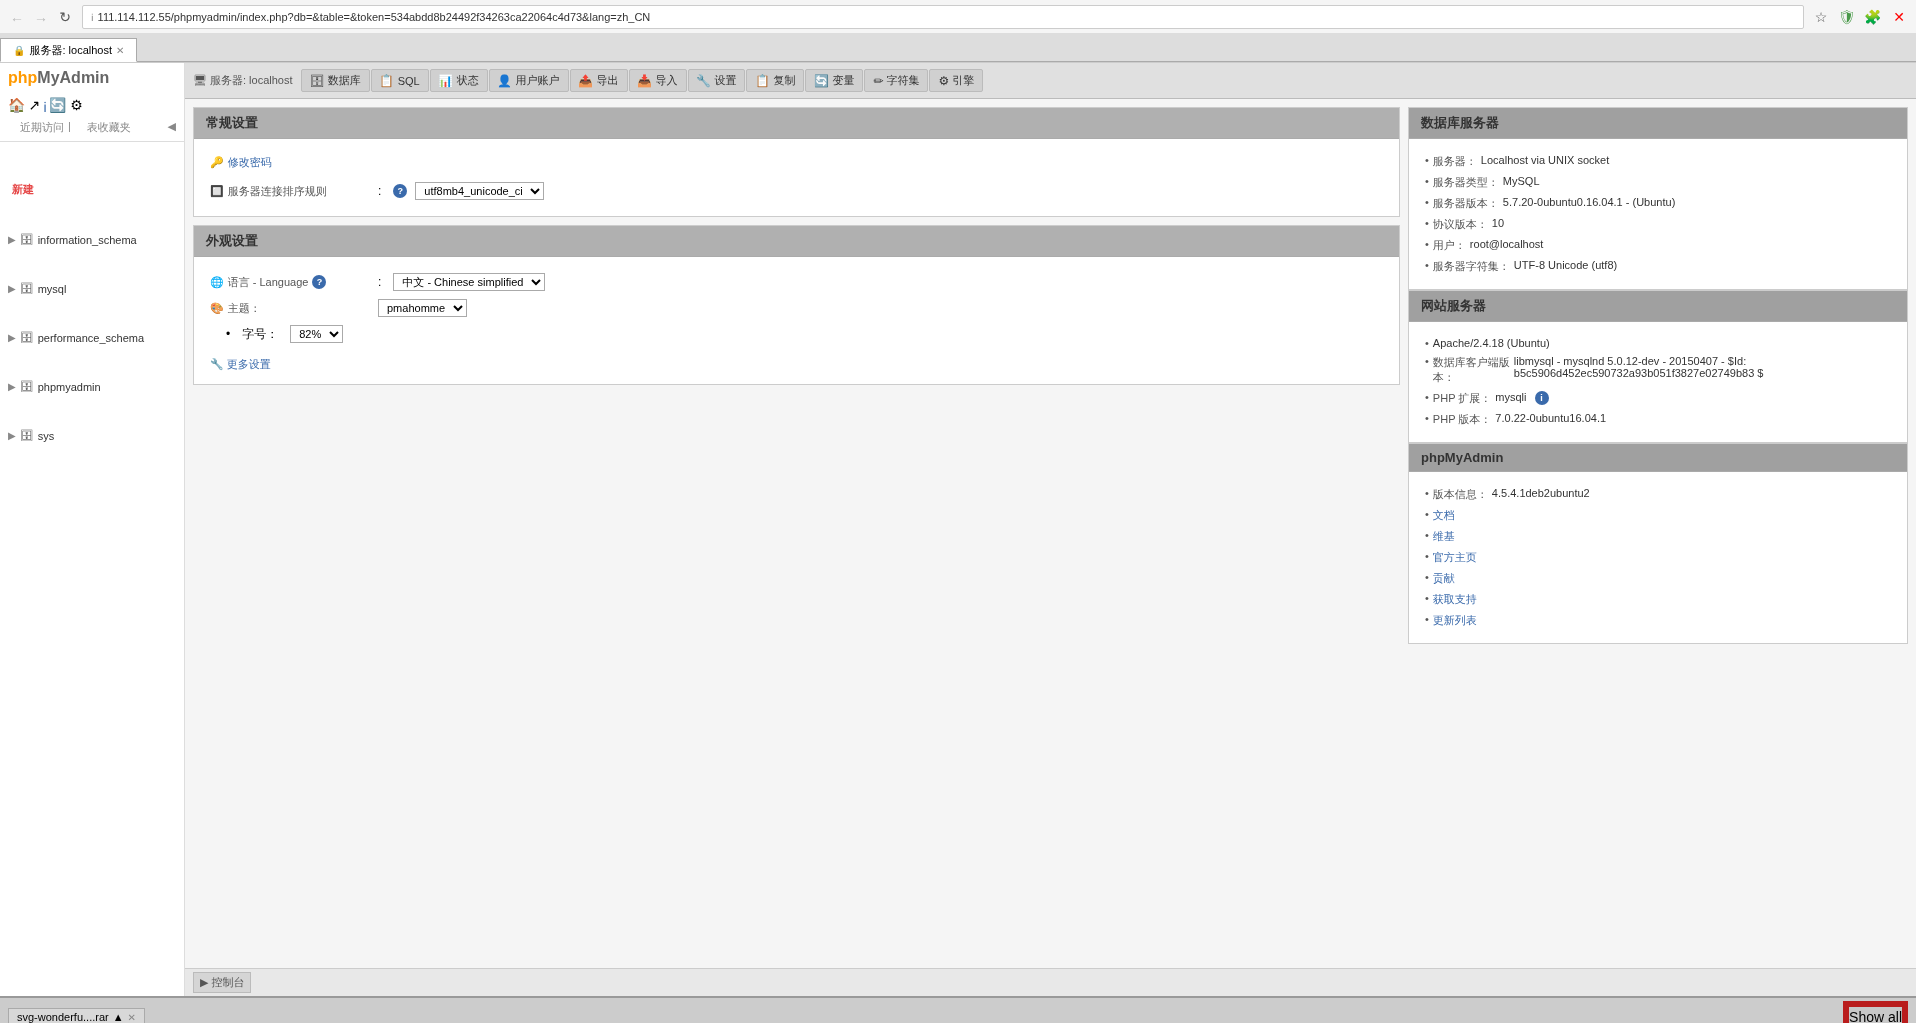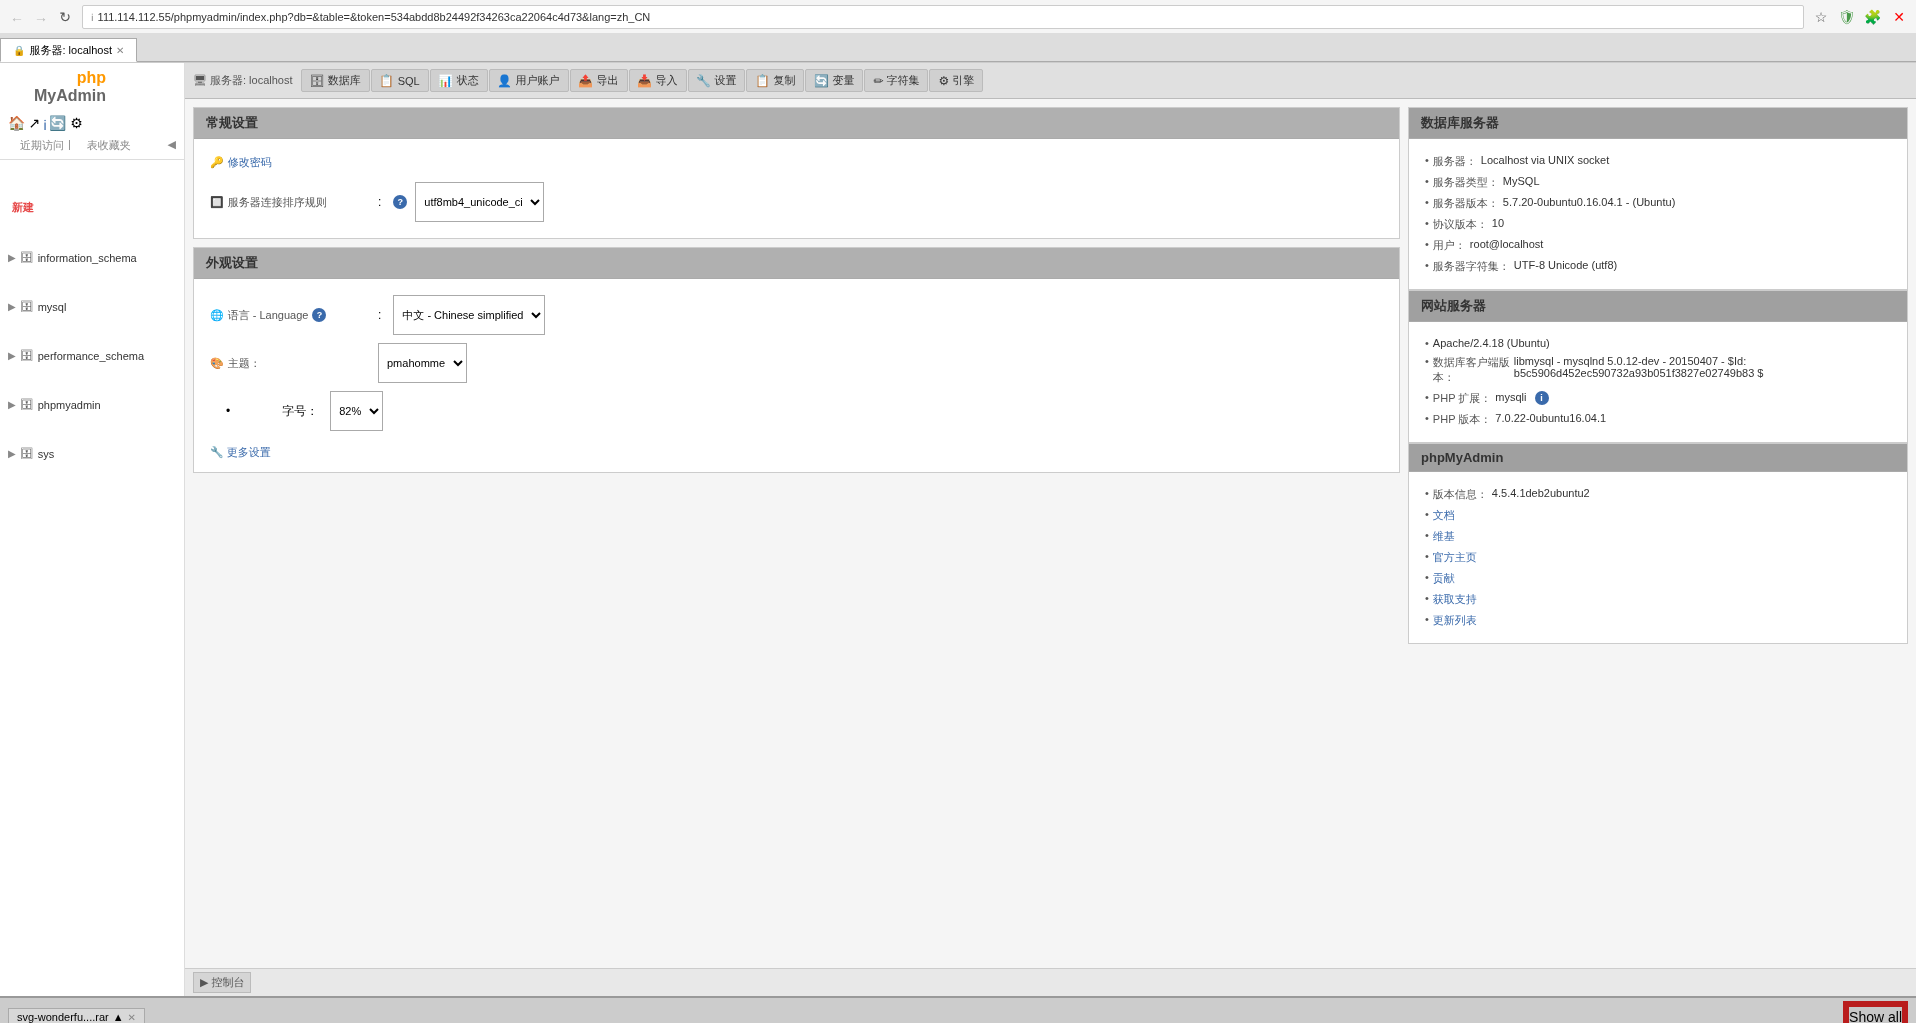--- a/index.html
+++ b/index.html
@@ -23,21 +23,21 @@
     .tab.active { background: #fff; border-bottom: 1px solid #fff; margin-bottom: -1px; z-index: 1; }
     .tab-icon { font-size: 10px; }
     .tab-close { font-size: 10px; color: #888; cursor: pointer; }
 
     
     .main-container { display: flex; height: calc(1023px - 34px - 28px - 28px); }
 
     
     .sidebar { width: 185px; background: #fff; border-right: 1px solid #ddd; overflow-y: auto; flex-shrink: 0; }
     .sidebar-header { padding: 6px 8px; display: flex; align-items: center; justify-content: space-between; }
-    .phpmyadmin-logo { color: #f90; font-weight: bold; font-size: 16px; display: flex; align-items: flex-end; flex-direction: column; }
+    .phpmyadmin-logo { color: #f90; font-weight: bold; font-size: 16px; display: flex; align-items: center; }
     .phpmyadmin-logo span.php { color: #f90; }
     .phpmyadmin-logo span.myadmin { color: #999; }
     .sidebar-icons { display: flex; gap: 3px; margin-top: 2px; padding: 2px 8px; }
     .sidebar-icon { font-size: 14px; cursor: pointer; }
     .sidebar-nav { font-size: 11px; color: #888; padding: 2px 8px 4px; display: flex; gap: 4px; }
     .sidebar-nav a { color: #888; text-decoration: none; margin-left: 12px; }
     .sidebar-divider { border-top: 1px solid #ddd; margin: 2px 0; }
     .sidebar-tree { padding: 4px 0; }
     .tree-item { display: flex; align-items: center; padding: 2px 8px; cursor: pointer; font-size: 11px; color: #333; margin-top: 32px; }
     .tree-item .tree-arrow { margin-right: 4px; color: #888; font-size: 10px; }
@@ -67,21 +67,21 @@
 
     
     .form-row { display: flex; align-items: center; padding: 4px 0; gap: 8px; }
     .form-row-label { display: flex; align-items: center; gap: 4px; color: #555; font-size: 11px; min-width: 160px; }
     .bullet-item { display: flex; align-items: flex-start; gap: 4px; padding: 3px 0; font-size: 11px; }
     .bullet { color: #555; }
     .item-label { color: #555; }
     .item-value { color: #333; }
     .item-link { color: #3a6aab; text-decoration: none; cursor: pointer; }
 
-    select { font-size: 11px; padding: 12px 4px; border: 1px solid #aaa; background: #fff; cursor: pointer; }
+    select { font-size: 11px; padding: 1px 4px; border: 1px solid #aaa; background: #fff; cursor: pointer; }
     .link-btn { color: #3a6aab; text-decoration: none; cursor: pointer; background: none; border: none; font-size: 11px; display: flex; align-items: center; gap: 3px; }
     .change-pw { display: flex; align-items: center; gap: 4px; color: #3a6aab; cursor: pointer; font-size: 11px; padding: 4px 0 8px; }
 
     
     .bottom-bar { background: #e8e8e8; border-top: 1px solid #ccc; height: 28px; display: flex; align-items: center; padding: 0 8px; }
     .console-btn { font-size: 11px; color: #555; cursor: pointer; display: flex; align-items: center; gap: 3px; padding: 2px 6px; background: #d5d5d5; border: 1px solid #bbb; }
 
     
     .taskbar { background: #ccc; border-top: 2px solid #999; height: 40px; display: flex; align-items: center; justify-content: space-between; padding: 0 8px; }
     .taskbar-left { display: flex; align-items: center; gap: 4px; }
@@ -121,21 +121,21 @@
     </div>
   </div>
 </div>
 
 <div class="main-container">
 
   <div class="sidebar">
     <div class="sidebar-header">
       <div class="phpmyadmin-logo">
         <span class="php">php</span>
-          <span class="myadmin" style="color:#666;padding-left:26px;">MyAdmin</span>
+          <span class="myadmin" style="color:#666;">MyAdmin</span>
       </div>
     </div>
     <div class="sidebar-icons">
       <span class="sidebar-icon">🏠</span>
       <span class="sidebar-icon">↗</span>
       <span class="sidebar-icon" style="color:#3a6aab;">ℹ</span>
       <span class="sidebar-icon">🔄</span>
       <span class="sidebar-icon">⚙</span>
     </div>
     <div class="sidebar-nav">
@@ -280,21 +280,21 @@
               <div class="form-row-label">
                 <span>🎨</span>
                 <span>主题：</span>
               </div>
               <select>
                 <option>pmahomme</option>
               </select>
             </div>
             <div class="form-row" style="padding-left:16px;">
               <span style="margin-right:4px;">•</span>
-              <span style="margin-right:4px;margin-left:40px;">字号：</span>
+              <span style="margin-right:4px;">字号：</span>
               <select>
                 <option>82%</option>
               </select>
             </div>
             <div style="padding-top:10px;">
               <a class="link-btn">
                 <span>🔧</span>
                 <span>更多设置</span>
               </a>
             </div>

